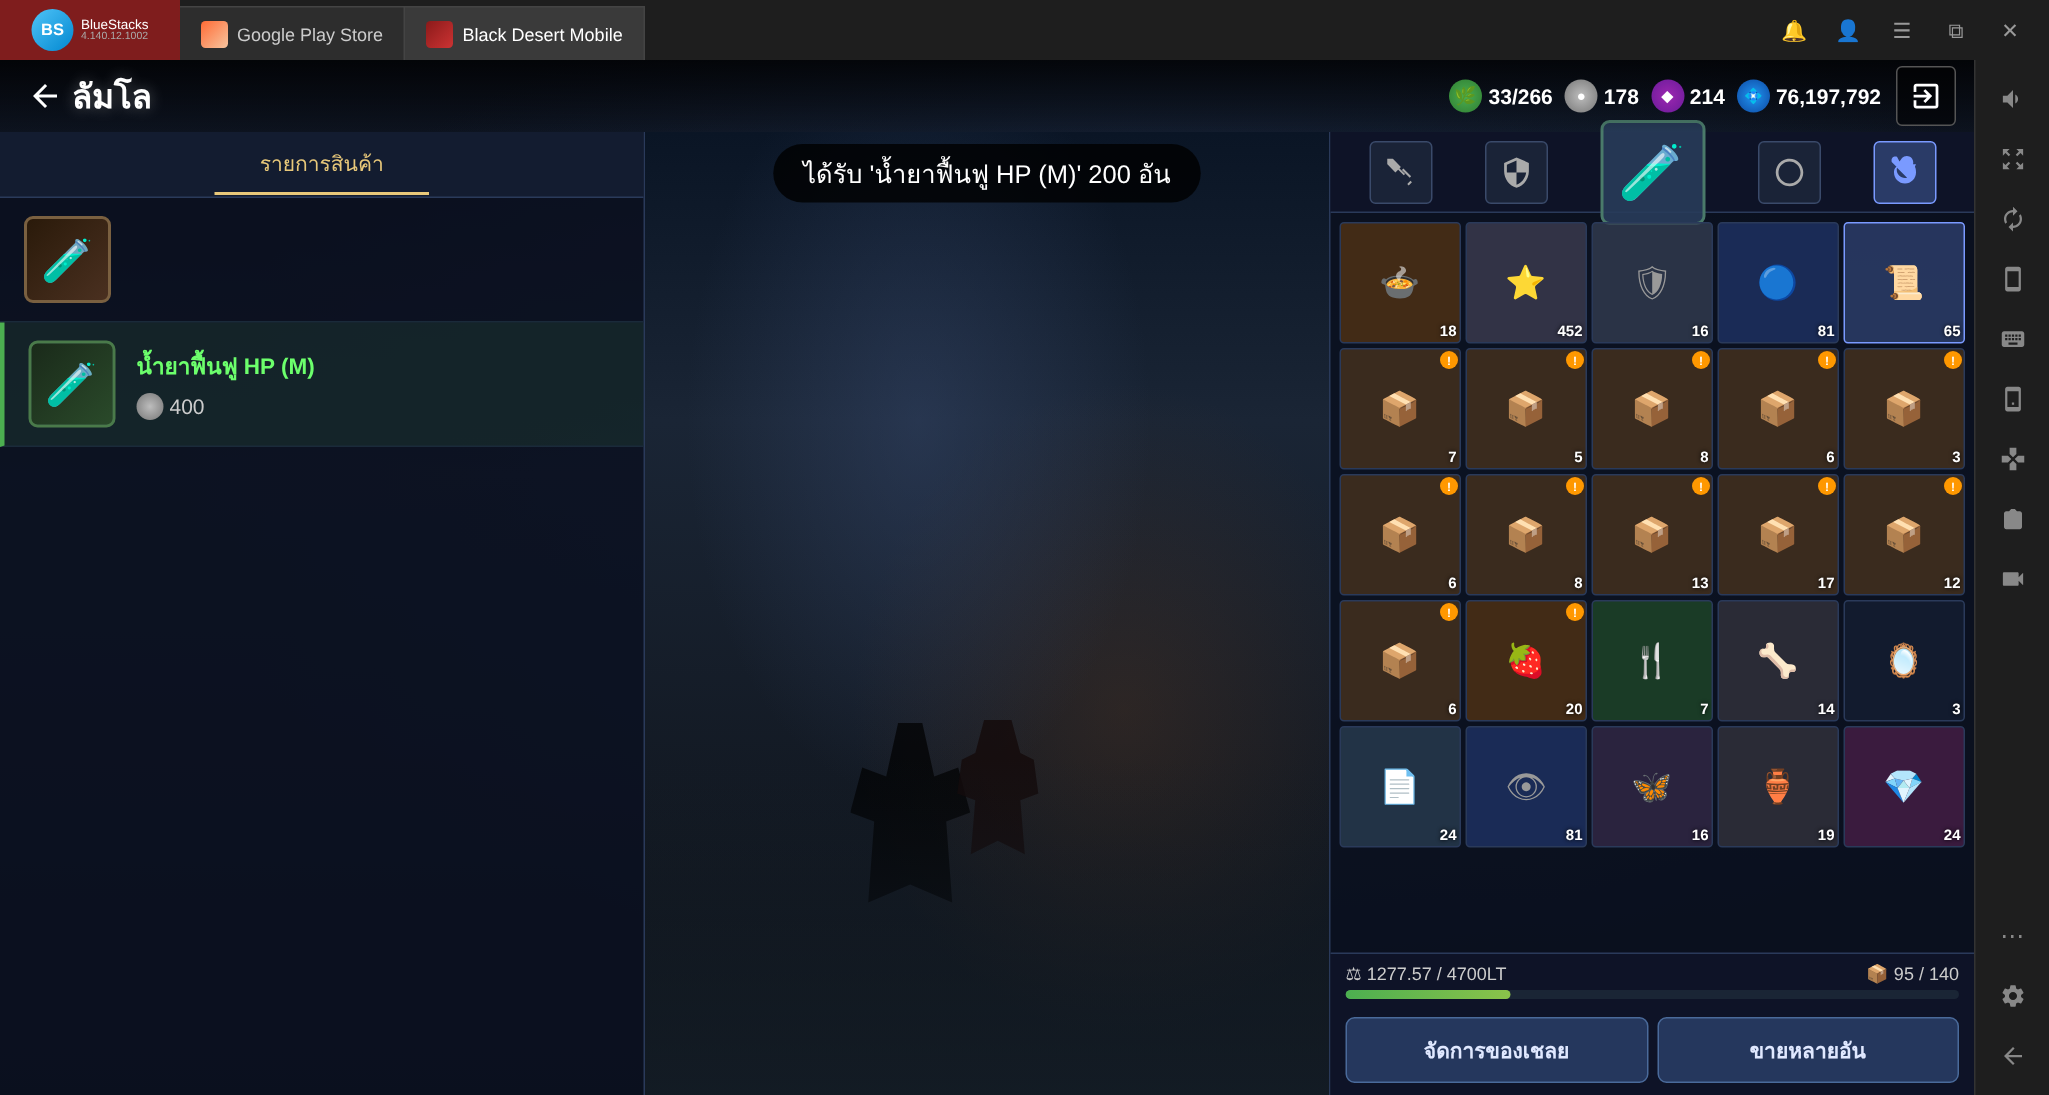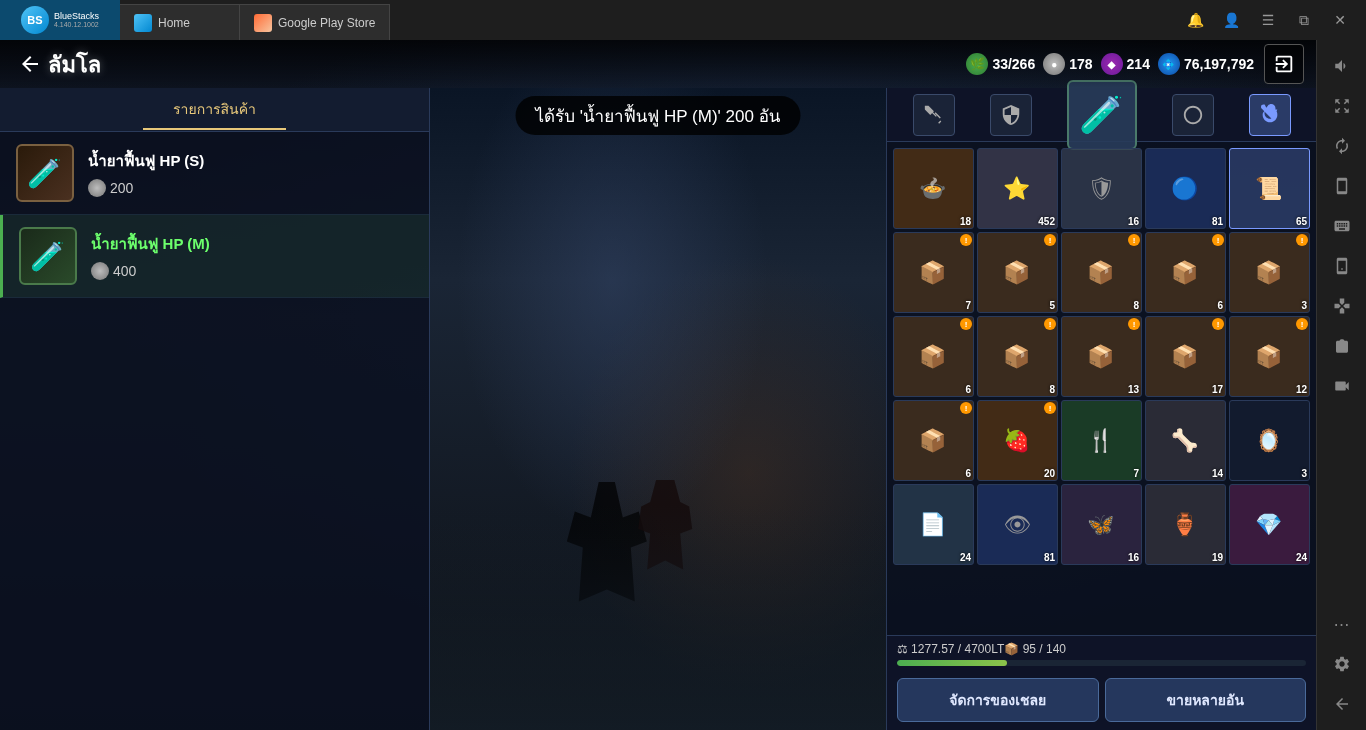--- a/index.html
+++ b/index.html
@@ -19,21 +19,21 @@
       background: #1e1e1e;
       display: flex;
       align-items: center;
       position: relative;
       z-index: 100;
     }
 
     #bluestacks-logo {
       width: 120px;
       height: 40px;
-      background: #0c4a6e;
+      background: #7f1d1d;
       display: flex;
       align-items: center;
       justify-content: center;
       flex-shrink: 0;
     }
 
     .logo-circle {
       width: 28px;
       height: 28px;
       border-radius: 50%;
@@ -424,20 +424,21 @@
 
     
     .weight-bar-container {
       padding: 6px 10px 4px;
       background: rgba(15,20,40,0.95);
       border-top: 1px solid #2a3a5a;
     }
 
     .weight-info {
       display: flex;
+      justify-content: space-between;
       align-items: center;
       margin-bottom: 4px;
       color: #ccc;
       font-size: 12px;
     }
 
     .weight-bar-bg {
       height: 6px;
       background: #1a2535;
       border-radius: 3px;
@@ -549,26 +550,26 @@
       <span style="color:white;font-weight:bold;font-size:11px;">BS</span>
     </div>
     <div>
       <div class="logo-text">BlueStacks</div>
       <div class="logo-version">4.140.12.1002</div>
     </div>
   </div>
 
   <div class="tab-bar">
     <div class="tab">
-      <div class="tab-icon tab-home-icon"></div>
-      <span>Home</span>
-    </div>
-    <div class="tab">
       <div class="tab-icon tab-google-icon"></div>
       <span>Google Play Store</span>
+    </div>
+    <div class="tab active">
+      <div class="tab-icon tab-bdm-icon"></div>
+      <span>Black Desert Mobile</span>
     </div>
   </div>
 
   <div class="titlebar-controls">
     <div class="titlebar-btn">🔔</div>
     <div class="titlebar-btn">👤</div>
     <div class="titlebar-btn">☰</div>
     <div class="titlebar-btn">⧉</div>
     <div class="titlebar-btn">✕</div>
   </div>
@@ -683,27 +684,20 @@
     <div id="shop-panel">
       <div class="shop-tab-bar">
         <div class="shop-tab active">
           <span>รายการสินค้า</span>
         </div>
       </div>
 
       <div class="shop-item">
         <div class="shop-item-icon shop-item-s">
           <span style="font-size:28px;">🧪</span>
-        </div>
-        <div class="shop-item-info">
-          <div class="shop-item-name">น้ำยาฟื้นฟู HP (S)</div>
-          <div class="shop-item-price">
-            <span class="price-coin"></span>
-            <span>200</span>
-          </div>
         </div>
       </div>
 
       <div class="shop-item selected">
         <div class="shop-item-icon shop-item-m">
           <span style="font-size:28px;">🧪</span>
         </div>
         <div class="shop-item-info">
           <div class="shop-item-name green">น้ำยาฟื้นฟู HP (M)</div>
           <div class="shop-item-price">

